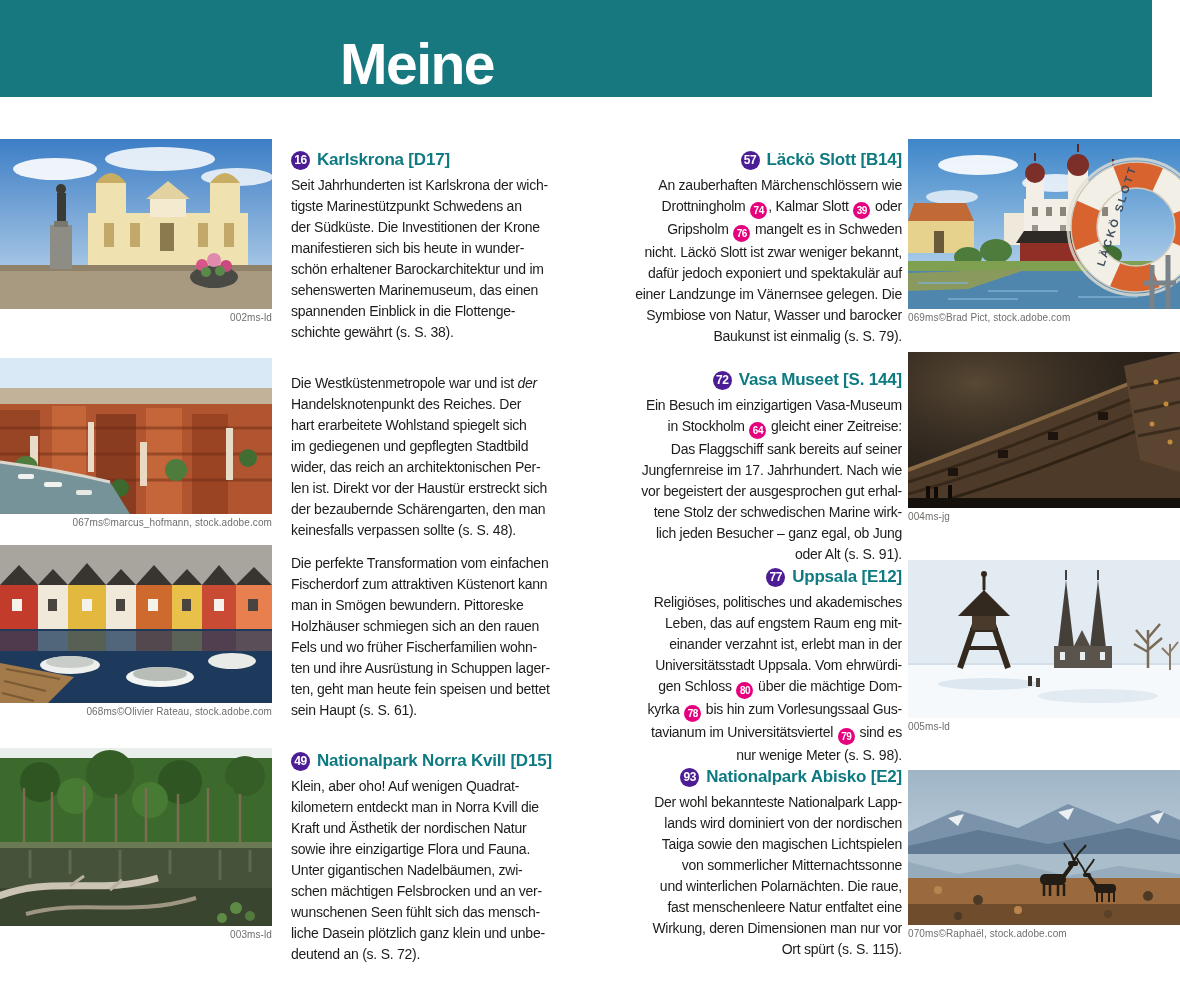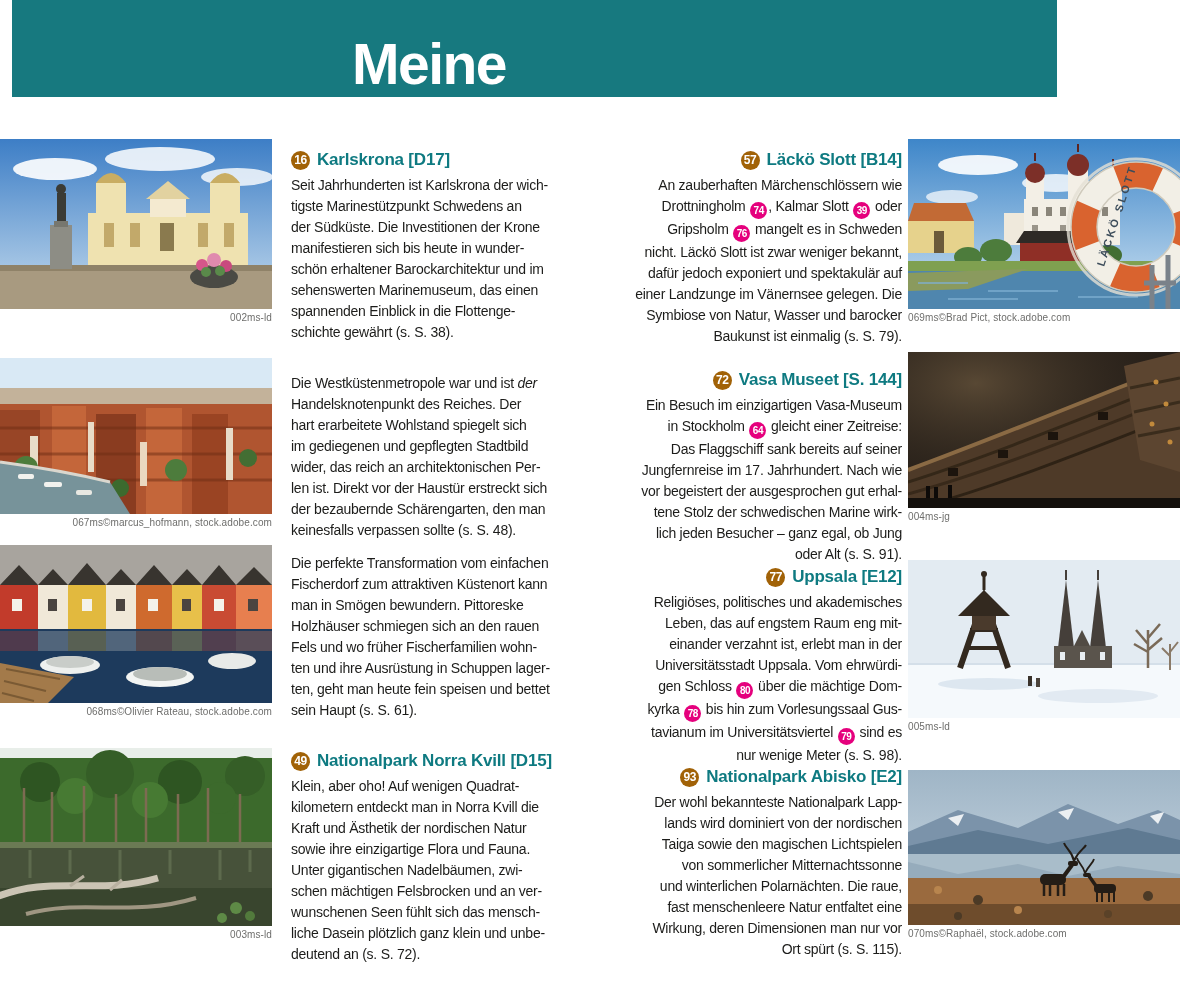--- a/index.html
+++ b/index.html
@@ -1,29 +1,29 @@
 <!DOCTYPE html>
 <html><head>
 <meta charset="utf-8">
 <style>
   html,body{margin:0;padding:0;background:#fff;}
   .page{position:relative;width:1180px;height:1000px;background:#fff;overflow:hidden;
         font-family:"Liberation Sans","DejaVu Sans",sans-serif;}
-  .band{position:absolute;left:12px;top:0;width:1045px;height:97px;background:#17797f;}
+  .band{position:absolute;left:0;top:0;width:1152px;height:97px;background:#17797f;}
   .band .title{position:absolute;bottom:4px;color:#fff;font-weight:bold;font-size:57px;
         line-height:1;letter-spacing:-1.5px;white-space:nowrap;}
   .t-left{left:340px;}
   .t-right{left:664px;}
 
   .entry{position:absolute;}
   .entry h2{margin:0;display:flex;align-items:center;gap:7px;font-size:17px;font-weight:bold;
         color:#0e7a81;letter-spacing:-0.2px;white-space:nowrap;line-height:22px;}
   .entry.right{text-align:right;}
   .entry.right h2{justify-content:flex-end;}
-  .badge{flex:0 0 auto;width:19px;height:19px;border-radius:50%;background:#a16207;color:#fff;
+  .badge{flex:0 0 auto;width:19px;height:19px;border-radius:50%;background:#4c1d95;color:#fff;
         font-size:12px;font-weight:bold;display:inline-flex;align-items:center;justify-content:center;
         letter-spacing:-0.5px;}
   .body{margin:4px 0 0;font-size:14px;line-height:21px;color:#1c1c1a;white-space:pre-line;
         letter-spacing:-0.25px;}
   .it{font-style:italic;}
   .ibadge{display:inline-flex;width:17px;height:17px;border-radius:50%;background:#e5007d;color:#fff;
         font-size:10px;font-weight:bold;align-items:center;justify-content:center;vertical-align:-3px;
         letter-spacing:-0.5px;margin:0 1px;}
 
   .photo{position:absolute;margin:0;}

